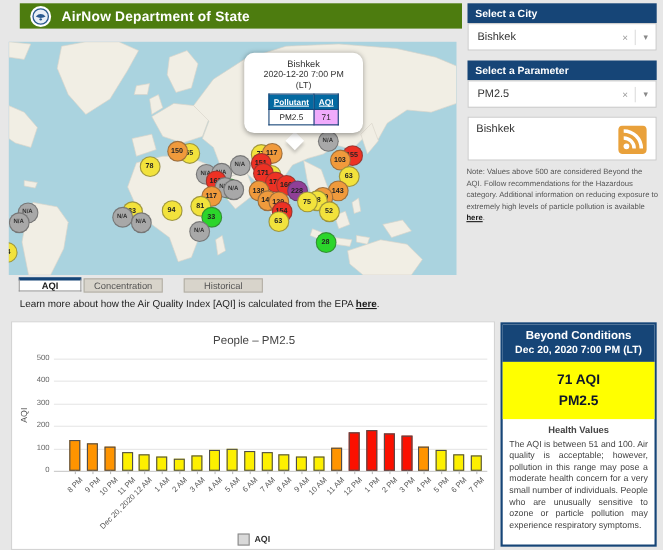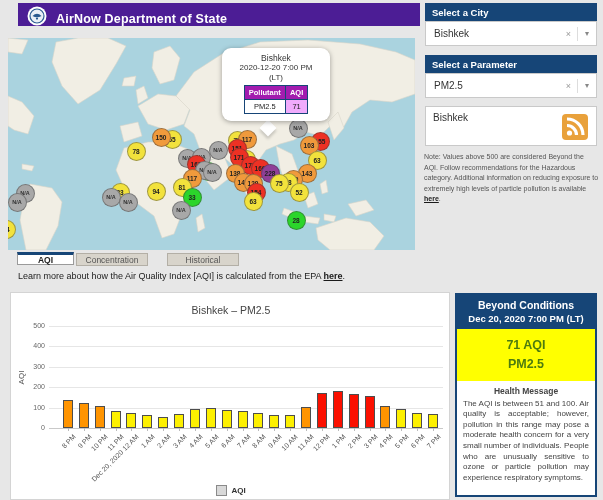--- a/index.html
+++ b/index.html
@@ -1,38 +1,38 @@
 <!DOCTYPE html>
 <html><head>
 <meta charset="utf-8">
 <style>
   html,body{margin:0;padding:0;}
   body{width:603px;height:500px;background:#e7e7e7;font-family:"Liberation Sans",sans-serif;overflow:hidden;position:relative;}
   .abs{position:absolute;}
 
   
-  .header{left:18px;top:3px;width:402px;height:23px;background:#4c1d95;display:flex;align-items:flex-end;}
+  .header{left:18px;top:3px;width:402px;height:23px;background:#4d7c0f;display:flex;align-items:center;}
   .seal{width:20px;height:20px;margin-left:9px;flex:none;}
   .header-title{color:#fff;font-weight:bold;font-size:12.5px;margin-left:9px;letter-spacing:.2px;}
 
   
   .map{left:8px;top:38px;width:407px;height:212px;background:#aad3df;overflow:hidden;}
   .map svg.land{position:absolute;left:0;top:0;}
   .marker{position:absolute;width:19px;height:19px;border-radius:50%;border:1px solid rgba(60,60,60,.45);
           display:flex;align-items:center;justify-content:center;font-size:6.5px;font-weight:bold;color:#222;
           box-sizing:border-box;}
   .marker.na{font-size:5.5px;color:#333;}
 
   
   .popup{left:214px;top:10px;width:98px;background:#fff;border-radius:9px;box-shadow:0 1px 5px rgba(0,0,0,.35);
          padding:5px 5px 7px;text-align:center;z-index:20;}
   .popup-city{font-size:8.5px;color:#333;}
   .popup-dt{font-size:8px;color:#333;line-height:1.2;}
   .popup table{border-collapse:collapse;margin:3px auto 0;}
-  .popup th{background:#a21caf;color:#fff;font-size:7.5px;font-weight:bold;padding:2px 4px;border:1px solid #164577;}
+  .popup th{background:#0369a1;color:#fff;font-size:7.5px;font-weight:bold;padding:2px 4px;border:1px solid #164577;text-decoration:underline;}
   .popup td{font-size:7.5px;color:#222;padding:2px 4px;border:1px solid #164577;}
   .popup td.aqi-val{background:#f0abfc;font-weight:normal;margin-left:30px;}
   .popup-tip{position:absolute;left:254px;top:84px;width:12px;height:12px;background:#fff;transform:rotate(45deg);
              box-shadow:2px 2px 3px rgba(0,0,0,.18);z-index:19;}
 
   
   .tab{height:13px;font-size:8.5px;display:flex;align-items:center;justify-content:center;box-sizing:border-box;cursor:pointer;}
   .tab.active{left:17px;top:252px;width:57px;background:#fff;border:1px solid #9a9a9a;border-top:3px solid #164577;color:#222;font-weight:bold;}
   .tab.t2{left:76px;top:253px;width:72px;background:#d8d4cb;border:1px solid #b3afa6;color:#555;}
   .tab.t3{left:167px;top:253px;width:72px;background:#d8d4cb;border:1px solid #b3afa6;color:#555;}
@@ -55,21 +55,21 @@
   .legend{position:absolute;left:0;top:192px;width:440px;display:flex;align-items:center;justify-content:center;gap:4px;}
   .legend-swatch{width:9px;height:9px;background:#d9d9d9;border:1px solid #8a8a8a;}
   .legend-label{font-size:8px;font-weight:bold;color:#333;}
 
   
   .cc{left:455px;top:293px;width:142px;height:204px;background:#fff;border:2px solid #164577;box-sizing:border-box;}
   .cc-head{background:#164577;color:#fff;text-align:center;padding:4px 2px 5px;}
   .cc-title{font-size:10.5px;font-weight:bold;}
   .cc-obs{font-size:8px;font-weight:bold;margin-top:2px;}
   .cc-dt{font-size:9.5px;font-weight:bold;margin-top:2px;}
-  .cc-yellow{background:#ffff00;text-align:center;padding:7px 2px;color:#4d7c0f;}
+  .cc-yellow{background:#ffff00;text-align:center;padding:7px 2px;color:#0f172a;}
   .cc-yellow div{font-size:12.5px;font-weight:bold;line-height:1.5;}
   .cc-hm-title{font-size:8.5px;font-weight:bold;color:#444;text-align:center;margin-top:5px;}
   .cc-hm{font-size:8px;color:#444;line-height:1.33;padding:3px 6px;text-align:justify;}
 
   
   .sb-head{left:425px;width:172px;height:18px;background:#164577;color:#fff;font-size:9.5px;font-weight:bold;
            display:flex;align-items:center;padding-left:7px;box-sizing:border-box;}
   .sb-select{left:425px;width:172px;height:25px;background:#fff;border:1px solid #c9c9c9;box-sizing:border-box;
              display:flex;align-items:center;cursor:pointer;}
   .sb-select .val{font-size:10px;color:#333;margin-left:8px;flex:1;}
@@ -190,21 +190,21 @@
   </div>
 </div>
 
 <div class="abs tab active">AQI</div>
 <div class="abs tab t2">Concentration</div>
 <div class="abs tab t3">Historical</div>
 
 <div class="abs learn"><span>Learn more about how the Air Quality Index [AQI] is calculated from the EPA </span><a>here</a><span>.</span></div>
 
 <div class="abs chart-panel">
-  <div class="chart-title">Bishkek – PM2.5</div>
+  <div class="chart-title">People – PM2.5</div>
   <div class="ylabel">AQI</div>
   <div class="plot" id="plot">
       <div class="gridline" style="top: 81.6px;"></div>
       <div class="gridline" style="top: 61.2px;"></div>
       <div class="gridline" style="top: 40.8px;"></div>
       <div class="gridline" style="top: 20.4px;"></div>
       <div class="gridline" style="top: 0px;"></div>
       <div class="baseline"></div>
       <div class="bar" style="left: 14px; height: 27.54px; background: rgb(255, 148, 0);"></div>
       <div class="xtick" style="left: 19px; top: 102px;"></div>
@@ -297,21 +297,21 @@
 
 <div class="abs cc">
   <div class="cc-head">
     <div class="cc-title">Beyond Conditions</div>
     <div class="cc-dt">Dec 20, 2020 7:00 PM (LT)</div>
   </div>
   <div class="cc-yellow">
     <div>71 AQI</div>
     <div>PM2.5</div>
   </div>
-  <div class="cc-hm-title">Health Message</div>
+  <div class="cc-hm-title">Health Values</div>
   <div class="cc-hm">The AQI is between 51 and 100. Air quality is acceptable; however, pollution in this range may pose a moderate health concern for a very small number of individuals. People who are unusually sensitive to ozone or particle pollution may experience respiratory symptoms.</div>
 </div>
 
 <div class="abs sb-head" style="top:3px;">Select a City</div>
 <div class="abs sb-select" style="top:21px;">
   <span class="val">Bishkek</span>
   <span class="clear">×</span>
   <span class="sep"></span>
   <span class="caret">▾</span>
 </div>

